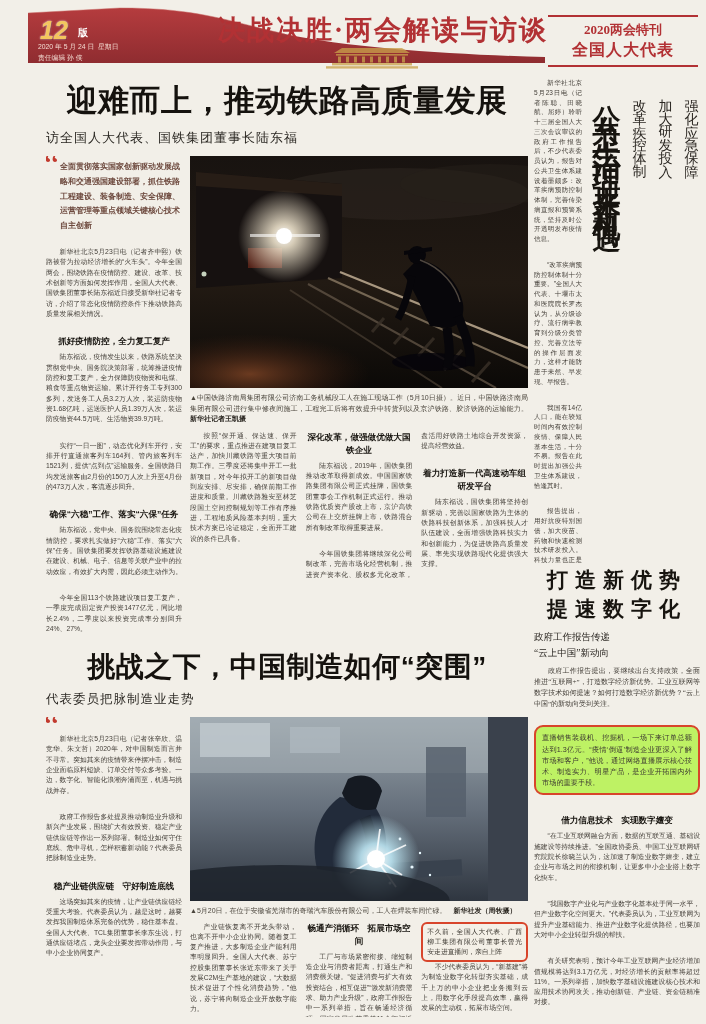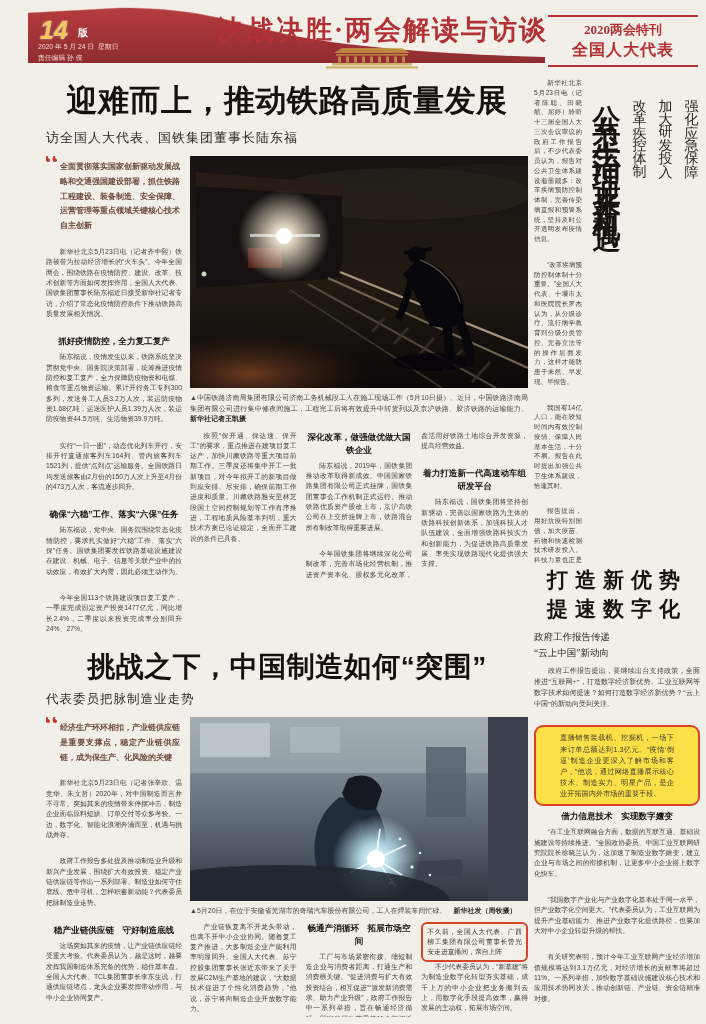--- a/index.html
+++ b/index.html
@@ -47,22 +47,22 @@
   .h-kickers span{writing-mode:vertical-rl;font-size:14px;letter-spacing:13px;color:#2b2722;
                   font-family:"Liberation Serif",serif;}
   
   .digital{position:absolute;left:534px;top:566px;width:166px;height:452px;overflow:hidden;}
   .d-h{text-align:center;font-size:21px;font-weight:800;letter-spacing:7px;color:#17140f;line-height:1.4;
        font-family:"Liberation Serif",serif;}
   .d-deck{font-size:9.5px;color:#2b2722;margin-top:4px;line-height:1.7;
           font-family:"Liberation Serif",serif;}
   .d-body{margin-top:5px;font-size:7px;line-height:1.55;color:#45403a;text-align:justify;
           font-family:"Liberation Serif",serif;}
-  .box1{border:2.5px solid #d8452b;border-radius:9px;padding:5px 24px;margin:6px 0 5px;
-        font-size:7.2px;line-height:1.55;color:#3c3831;text-align:justify;background:#fde047;}
+  .box1{border:2.5px solid #d8452b;border-radius:9px;padding:5px 6px;margin:6px 0 20px;
+        font-size:7.2px;line-height:1.55;color:#3c3831;text-align:justify;background:#bef264;}
   
   .a4{position:absolute;left:46px;top:648px;width:482px;}
   .a4 h1{margin:0;font-size:28px;font-weight:800;color:#15120e;text-align:center;letter-spacing:.5px;}
   .a4 .deck{font-size:12.5px;margin-top:5px;}
   .a4 .row{height:300px;overflow:hidden;}
   .cols3b{margin-top:5px;flex:1;column-count:3;column-gap:9px;overflow:hidden;}
   .box2{border:2px solid #d8452b;border-radius:6px;padding:3px 4px;margin-top:2px;font-size:6.8px;
         line-height:1.5;color:#3c3831;break-inside:avoid;background:#f4f0e7;}
   svg{display:block;}
 </style>
@@ -75,21 +75,21 @@
     <svg class="mh-svg" width="706" height="74" viewBox="0 0 706 74">
       <defs>
         <linearGradient id="redg" x1="0" y1="0" x2="0" y2="1">
           <stop offset="0" stop-color="#b53c3e"></stop>
             <stop offset="1" stop-color="#8f2c30"></stop>
         </linearGradient>
       </defs>
       <path d="M28 13 L120 8 C200 8 230 22 285 34 C350 48 460 55 545 57 L545 63 L28 63 Z" fill="url(#redg)"></path>
       <path d="M28 13 L120 8 C200 8 230 22 285 34" fill="none" stroke="#c96a66" stroke-width="1" opacity=".5"></path>
     </svg>
-    <div class="mh-pageno">14</div>
+    <div class="mh-pageno">12</div>
     <div class="mh-pagelabel">版</div>
     <div class="mh-date">2020 年 5 月 24 日  星期日</div>
     <div class="mh-editor">责任编辑  孙 侠</div>
     <div class="mh-title">决战决胜·两会解读与访谈</div>
     <svg class="mh-hall" width="100" height="22" viewBox="0 0 100 22">
       <g fill="#c9a14b" opacity=".9">
         <path d="M12 6 L88 6 L80 1 L20 1 Z"></path>
         <rect x="14" y="7" width="72" height="1.6"></rect>
         <rect x="16" y="9.5" width="3" height="6"></rect>
           <rect x="24" y="9.5" width="3" height="6"></rect>
@@ -224,21 +224,20 @@
     </div>
   </section>
 
   <section class="a4">
     <h1>挑战之下，中国制造如何“突围”</h1>
     <div class="deck">代表委员把脉制造业走势</div>
     <div class="row">
       <div class="c1 bt">
         <div class="quote-box">
           <span class="qmark">“</span>
-          <div class="quote-text">经济生产环环相扣，产业链供应链是重要支撑点，稳定产业链供应链，成为保生产、化风险的关键</div>
         </div>
         <p class="g">新华社北京5月23日电（记者张辛欣、温竞华、朱文哲）2020年，对中国制造而言并不寻常。突如其来的疫情带来停摆冲击，制造企业面临原料短缺、订单交付等众多考验。一边，数字化、智能化浪潮奔涌而至，机遇与挑战并存。</p>
         <p class="g">政府工作报告多处提及推动制造业升级和新兴产业发展，围绕扩大有效投资、稳定产业链供应链等作出一系列部署。制造业如何守住底线、危中寻机，怎样积蓄新动能？代表委员把脉制造业走势。</p>
         <div class="sh">稳产业链供应链　守好制造底线</div>
         <p class="g">这场突如其来的疫情，让产业链供应链经受重大考验。代表委员认为，越是这时，越要发挥我国制造体系完备的优势，稳住基本盘。全国人大代表、TCL集团董事长李东生说，打通供应链堵点，龙头企业要发挥带动作用，与中小企业协同复产。</p>
       </div>
       <div class="photoarea">
         <svg width="338" height="184" viewBox="0 0 338 184">
           <defs>
             <linearGradient id="shopbg" x1="0" y1="0" x2="0" y2="1">

